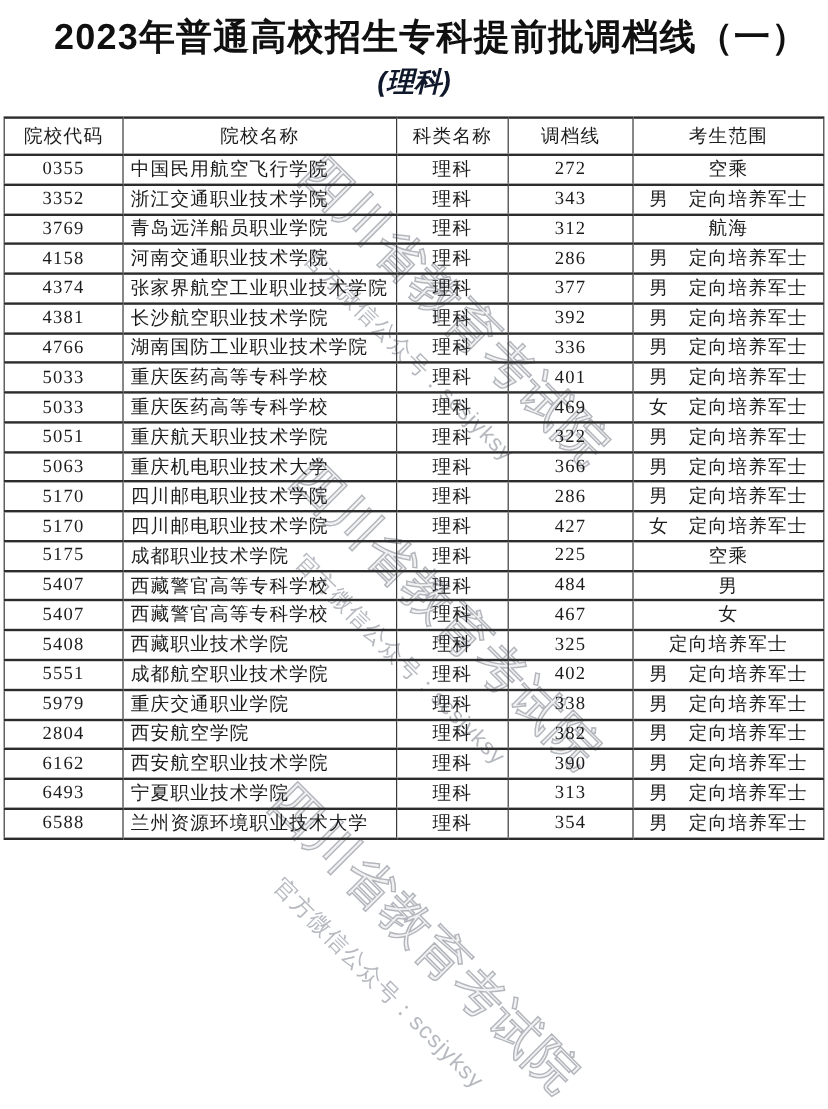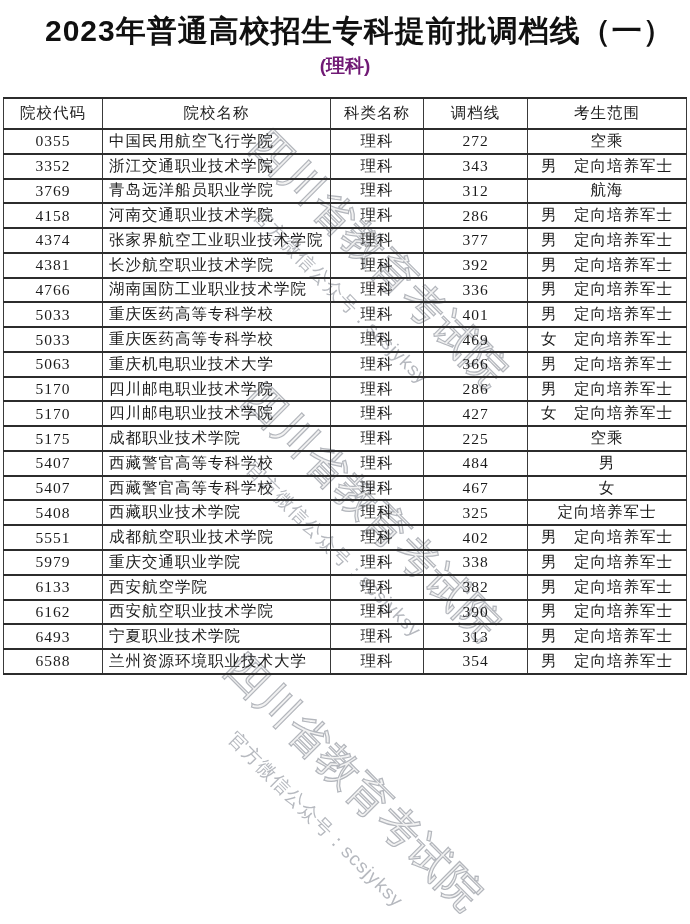--- a/index.html
+++ b/index.html
@@ -25,23 +25,24 @@
     color: #101010;
     white-space: nowrap;
     padding-left: 45px;
   }
   .subtitle {
     position: absolute;
     top: 53px; left: 0;
     width: 100%;
     text-align: center;
     font-family: "Liberation Sans", "DejaVu Sans", sans-serif;
-    font-size: 19px;
+    font-size: 23px;
     font-weight: bold;
-    color: #701a75;
+    color: #0f172a;
+    font-style: italic;
   }
 
   
   .wm {
     position: absolute;
     width: 360px;
     z-index: 1;
     transform: rotate(45deg);
     text-align: center;
     pointer-events: none;
@@ -197,20 +198,27 @@
           <td class="col-scope">男　定向培养军士</td>
         </tr>
         <tr>
           <td class="col-code">5033</td>
           <td class="col-name">重庆医药高等专科学校</td>
           <td class="col-cat">理科</td>
           <td class="col-score">469</td>
           <td class="col-scope">女　定向培养军士</td>
         </tr>
         <tr>
+          <td class="col-code">5051</td>
+          <td class="col-name">重庆航天职业技术学院</td>
+          <td class="col-cat">理科</td>
+          <td class="col-score">322</td>
+          <td class="col-scope">男　定向培养军士</td>
+        </tr>
+        <tr>
           <td class="col-code">5063</td>
           <td class="col-name">重庆机电职业技术大学</td>
           <td class="col-cat">理科</td>
           <td class="col-score">366</td>
           <td class="col-scope">男　定向培养军士</td>
         </tr>
         <tr>
           <td class="col-code">5170</td>
           <td class="col-name">四川邮电职业技术学院</td>
           <td class="col-cat">理科</td>
@@ -260,21 +268,21 @@
           <td class="col-scope">男　定向培养军士</td>
         </tr>
         <tr>
           <td class="col-code">5979</td>
           <td class="col-name">重庆交通职业学院</td>
           <td class="col-cat">理科</td>
           <td class="col-score">338</td>
           <td class="col-scope">男　定向培养军士</td>
         </tr>
         <tr>
-          <td class="col-code">6133</td>
+          <td class="col-code">2804</td>
           <td class="col-name">西安航空学院</td>
           <td class="col-cat">理科</td>
           <td class="col-score">382</td>
           <td class="col-scope">男　定向培养军士</td>
         </tr>
         <tr>
           <td class="col-code">6162</td>
           <td class="col-name">西安航空职业技术学院</td>
           <td class="col-cat">理科</td>
           <td class="col-score">390</td>

